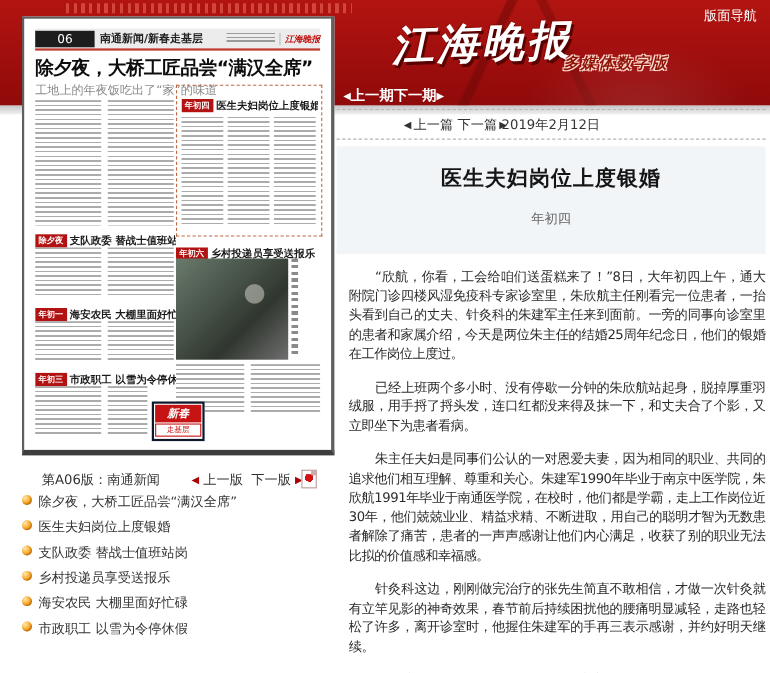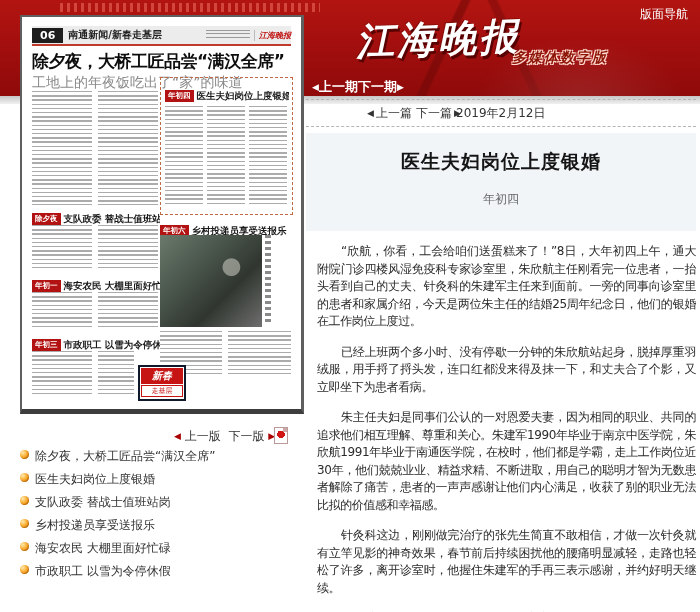--- a/index.html
+++ b/index.html
@@ -31,30 +31,30 @@
 
   .issue-nav { position:absolute; left:312px; top:78px; z-index:5; color:#fff; font-size:13px; font-weight:bold; }
   .issue-nav .arr { font-size:9px; position:relative; top:-1px; }
   .issue-nav span.lnk { cursor:pointer; margin:0 0; }
 
   
   .paper { position:absolute; left:20px; top:15px; width:279px; height:392px; background:#fff;
     border:2px solid #5f5f5f; border-right-width:3px; border-bottom:5px solid #3d3d3d; z-index:4; }
   .ph-strip { position:absolute; left:10px; top:9px; right:10px; height:18px; background:#ececec;
     border-bottom:2px solid #c03a2b; display:flex; align-items:center; }
-  .ph-num { background:#1d1d1d; color:#fff; font-size:11px; font-weight:bold; padding:1px 8px; margin-right:5px; }
+  .ph-num { background:#1d1d1d; color:#fff; font-size:11px; font-weight:normal; padding:1px 20px; margin-right:5px; }
   .ph-section { font-size:10px; font-weight:bold; color:#222; white-space:nowrap; }
   .ph-meta { margin-left:auto; display:flex; align-items:center; gap:4px; }
   .meta-stripes { width:44px; height:10px;
     background:repeating-linear-gradient(180deg,#9a9a9a 0 1px, transparent 1px 3.4px); }
   .ph-minilogo { color:#c01010; font-size:8px; font-weight:bold; font-style:italic;
     border-left:1px solid #bbb; padding-left:4px; white-space:nowrap; }
   .ph-headline { position:absolute; left:10px; top:33px; width:260px; font-size:17px; font-weight:900;
     color:#0d0d0d; letter-spacing:-0.5px; white-space:nowrap; }
-  .ph-subhead { position:absolute; left:10px; top:57px; font-size:14px; color:#8a8a8a; white-space:nowrap;text-align:right; }
+  .ph-subhead { position:absolute; left:10px; top:57px; font-size:11px; color:#8a8a8a; white-space:nowrap;text-align:right; }
 
   .stripes { position:absolute;
     background-image:repeating-linear-gradient(180deg,#ababab 0,#ababab 1.4px,transparent 1.4px,transparent 4.2px); }
   .vstripes { position:absolute;
     background-image:repeating-linear-gradient(180deg,#8a8a8a 0 3px, transparent 3px 6px); }
 
   .hl-box { position:absolute; left:138px; top:60px; width:131px; height:136px; border:1px dashed #bf6a45; }
 
   .sub-head { position:absolute; white-space:nowrap; cursor:pointer; overflow:hidden; }
   .bdg { display:inline-block; background:#b31212; color:#fff; font-size:7.5px; font-weight:bold;
@@ -181,20 +181,21 @@
     <div class="stripes" style="left:10px;top:334px;width:60px;height:46px;"></div>
     <div class="stripes" style="left:76px;top:334px;width:36px;height:46px;"></div>
 
     <div class="stamp">
       <div class="stamp-xc">新春</div>
       <div class="stamp-zjc">走基层</div>
     </div>
   </div>
 
   <div class="page-nav">
+    <span class="label">第A06版：南通新闻</span>
     <span class="vnav">
       <span class="arr">◀</span>
       <span>上一版</span>&nbsp;
       <span>下一版</span>
       <span class="arr">▶</span>
     </span>
     <span class="pdf-icon"></span>
   </div>
 
   <ul class="article-list">

